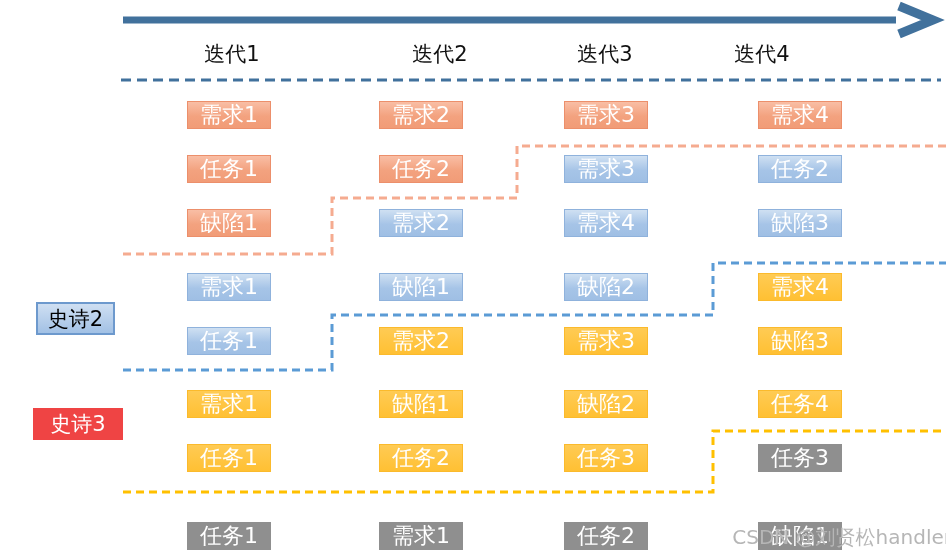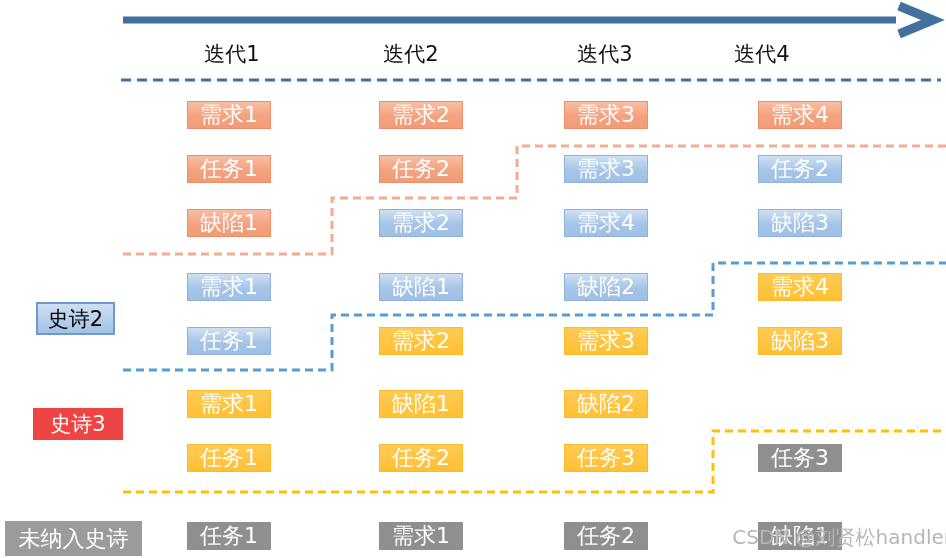--- a/index.html
+++ b/index.html
@@ -116,27 +116,26 @@
   <svg class="lines-layer" width="946" height="558" viewBox="0 0 946 558">
     <line class="arrow-shaft" x1="123" y1="20" x2="896" y2="20"></line>
     <polyline class="arrow-head" points="899,6 933,20 899,34"></polyline>
     <line class="dash header-dash" x1="121" y1="80" x2="941" y2="80"></line>
     <path class="dash epic1-dash" d="M123 254 H332 V198 H517 V146 H946"></path>
     <path class="dash epic2-dash" d="M123 370 H332 V315 H713 V263 H946"></path>
     <path class="dash epic3-dash" d="M123 492 H713 V431 H946"></path>
   </svg>
 
   <span class="iter-label" style="left:232px">迭代1</span>
-  <span class="iter-label" style="left:411px">迭代2</span>
+  <span class="iter-label" style="left:440px">迭代2</span>
   <span class="iter-label" style="left:605px">迭代3</span>
   <span class="iter-label" style="left:762px">迭代4</span>
 
   <div class="epic-label epic-label--2">史诗2</div>
   <div class="epic-label epic-label--3">史诗3</div>
-  <div class="epic-label epic-label--none">未纳入史诗</div>
 
   <div class="cards-layer">
       <div class="card card--epic1" style="left: 187px; top: 101px;">需求1</div>
       <div class="card card--epic1" style="left: 379px; top: 101px;">需求2</div>
       <div class="card card--epic1" style="left: 564px; top: 101px;">需求3</div>
       <div class="card card--epic1" style="left: 758px; top: 101px;">需求4</div>
       <div class="card card--epic1" style="left: 187px; top: 155px;">任务1</div>
       <div class="card card--epic1" style="left: 379px; top: 155px;">任务2</div>
       <div class="card card--epic2" style="left: 564px; top: 155px;">需求3</div>
       <div class="card card--epic2" style="left: 758px; top: 155px;">任务2</div>
@@ -148,20 +147,21 @@
       <div class="card card--epic2" style="left: 379px; top: 273px;">缺陷1</div>
       <div class="card card--epic2" style="left: 564px; top: 273px;">缺陷2</div>
       <div class="card card--epic3" style="left: 758px; top: 273px;">需求4</div>
       <div class="card card--epic2" style="left: 187px; top: 327px;">任务1</div>
       <div class="card card--epic3" style="left: 379px; top: 327px;">需求2</div>
       <div class="card card--epic3" style="left: 564px; top: 327px;">需求3</div>
       <div class="card card--epic3" style="left: 758px; top: 327px;">缺陷3</div>
       <div class="card card--epic3" style="left: 187px; top: 390px;">需求1</div>
       <div class="card card--epic3" style="left: 379px; top: 390px;">缺陷1</div>
       <div class="card card--epic3" style="left: 564px; top: 390px;">缺陷2</div>
+      <div class="card card--epic3" style="left: 758px; top: 390px;">任务4</div>
       <div class="card card--epic3" style="left: 187px; top: 444px;">任务1</div>
       <div class="card card--epic3" style="left: 379px; top: 444px;">任务2</div>
       <div class="card card--epic3" style="left: 564px; top: 444px;">任务3</div>
       <div class="card card--none" style="left: 758px; top: 444px;">任务3</div>
       <div class="card card--none" style="left: 187px; top: 522px;">任务1</div>
       <div class="card card--none" style="left: 379px; top: 522px;">需求1</div>
       <div class="card card--none" style="left: 564px; top: 522px;">任务2</div>
       <div class="card card--none" style="left: 758px; top: 522px;">缺陷1</div>
     </div>
 

